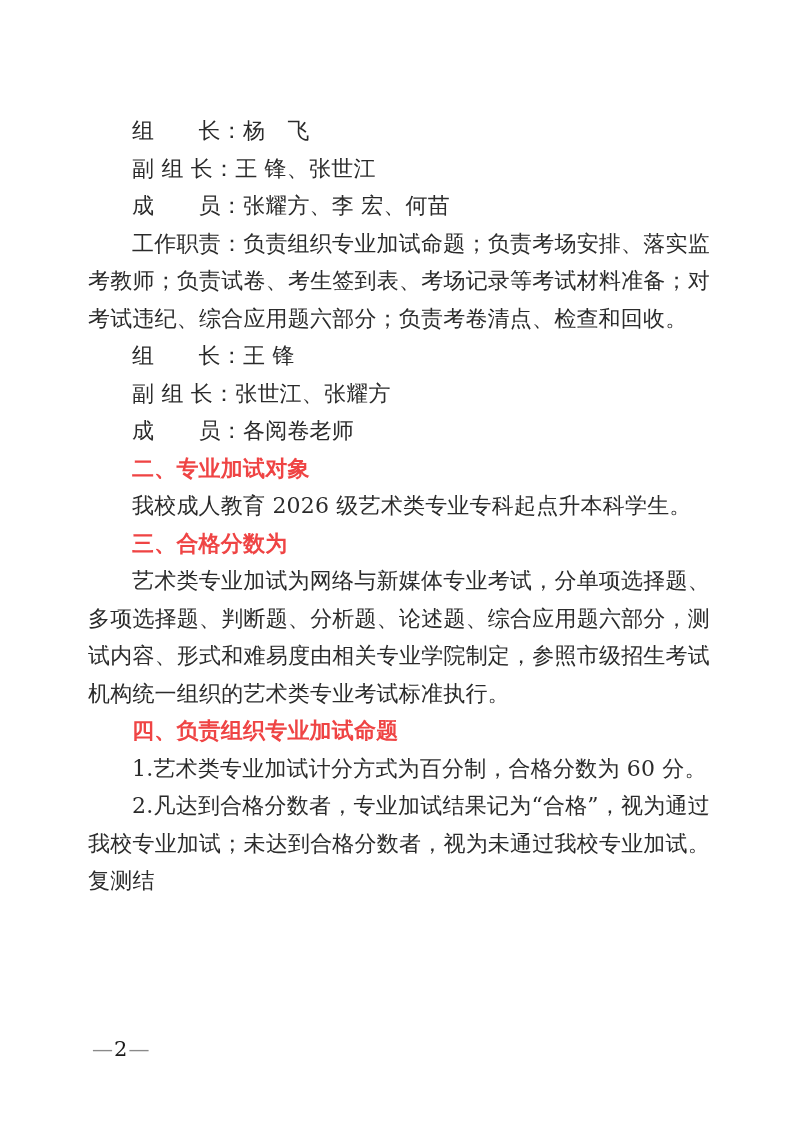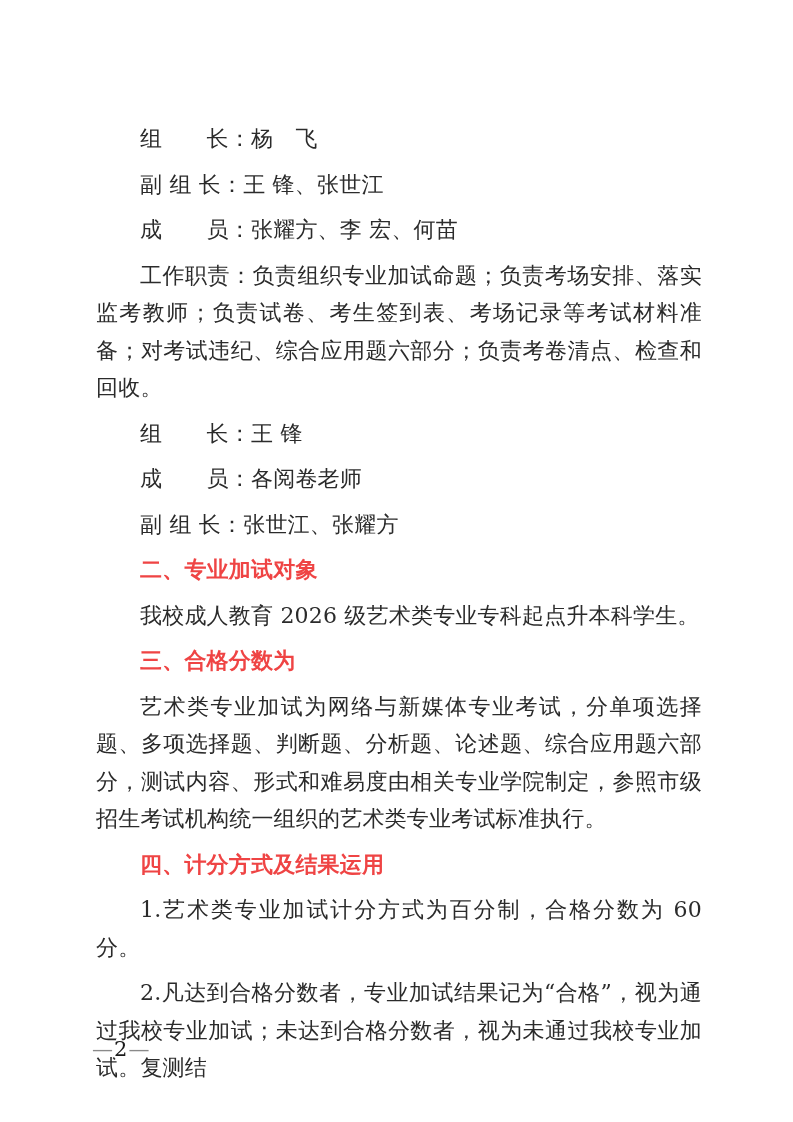--- a/index.html
+++ b/index.html
@@ -19,21 +19,21 @@
     left: 88px;
     top: 112px;
     width: 622px;
     font-family: "DejaVu Serif", "Liberation Serif", serif;
     font-size: 22px;
     line-height: 37.5px;
     letter-spacing: 0.2px;
     color: #2b2b2b;
   }
   .content p {
-    margin: 8px;
+    margin: 0;
     padding: 0;
     text-indent: 2em;
     text-align: justify;
     text-justify: inter-character;
   }
   .content p.label {
     text-align: left;
   }
   .content p.heading {
     font-family: "DejaVu Sans", "Liberation Sans", sans-serif;
@@ -61,27 +61,27 @@
 </head>
 <body>
 
 <div class="page">
   <div class="content">
     <p class="label">组　　长：杨　飞</p>
     <p class="label">副 组 长：王 锋、张世江</p>
     <p class="label">成　　员：张耀方、李 宏、何苗</p>
     <p class="body">工作职责：负责组织专业加试命题；负责考场安排、落实监考教师；负责试卷、考生签到表、考场记录等考试材料准备；对考试违纪、综合应用题六部分；负责考卷清点、检查和回收。</p>
     <p class="label">组　　长：王 锋</p>
+    <p class="label">副 组 长：张世江、张耀方</p>
     <p class="label">成　　员：各阅卷老师</p>
-    <p class="label">副 组 长：张世江、张耀方</p>
     <p class="heading">二、专业加试对象</p>
     <p class="body">我校成人教育 2026 级艺术类专业专科起点升本科学生。</p>
     <p class="heading">三、合格分数为</p>
     <p class="body">艺术类专业加试为网络与新媒体专业考试，分单项选择题、多项选择题、判断题、分析题、论述题、综合应用题六部分，测试内容、形式和难易度由相关专业学院制定，参照市级招生考试机构统一组织的艺术类专业考试标准执行。</p>
-    <p class="heading">四、计分方式及结果运用</p>
+    <p class="heading">四、负责组织专业加试命题</p>
     <p class="body">1.艺术类专业加试计分方式为百分制，合格分数为 60 分。</p>
     <p class="body">2.凡达到合格分数者，专业加试结果记为“合格”，视为通过我校专业加试；未达到合格分数者，视为未通过我校专业加试。复测结</p>
   </div>
 
   <div class="footer">
     <span class="dash">—</span><span class="num">2</span><span class="dash">—</span>
   </div>
 </div>
 
 </body></html>

